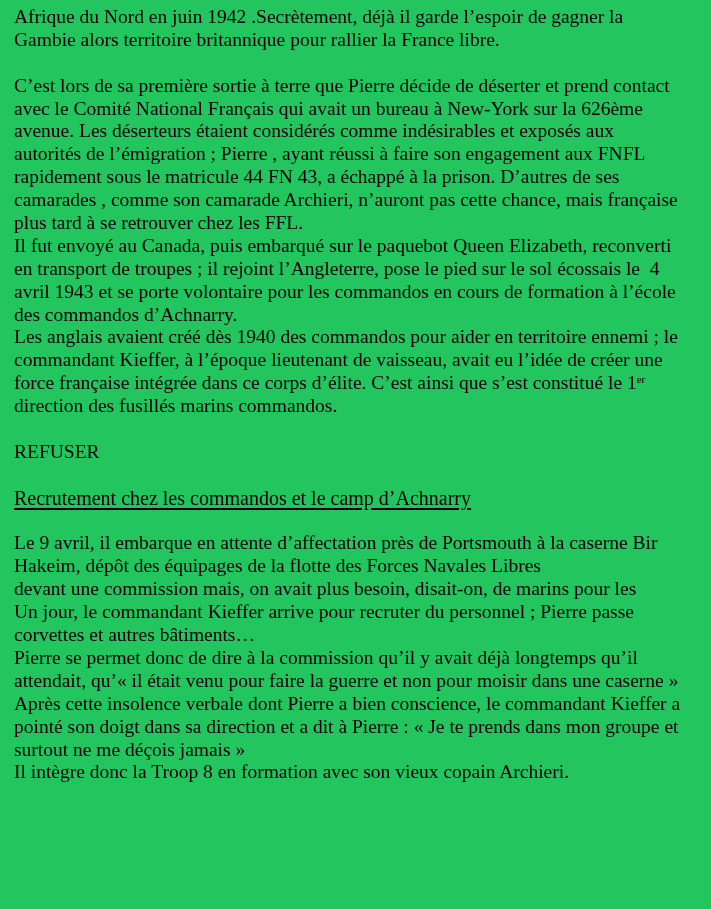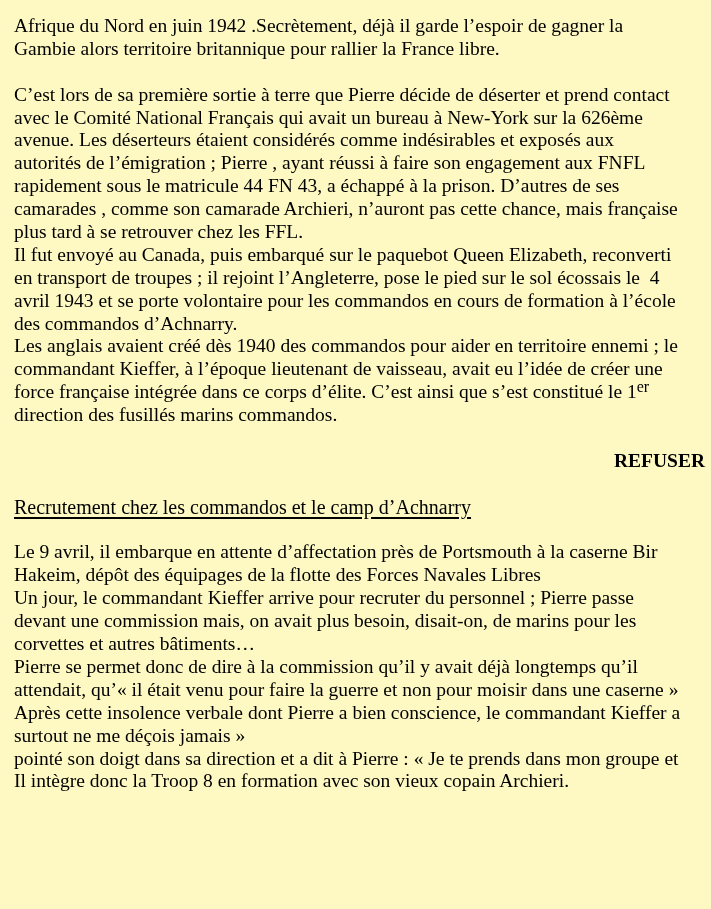--- a/index.html
+++ b/index.html
@@ -10,48 +10,47 @@
   }
   body {
     width: 711px;
     height: 909px;
     overflow: hidden;
   }
   .page {
     box-sizing: border-box;
     width: 711px;
     height: 909px;
-    padding: 15px 6px 0 14px;
-    background: #fef9c3;
+    padding: 6px 6px 0 14px;
+    background: #22c55e;
     color: #000000;
     font-family: "Liberation Serif", "DejaVu Serif", serif;
     font-size: 19.5px;
     line-height: 22.9px;
   }
   .block { margin: 0; }
   .line {
     height: 22.9px;
     line-height: 22.9px;
     white-space: pre;
   }
   .gap {
     height: 22.9px;
   }
   .block-subheading .line {
-    font-weight: bold;
-    text-align: right;
+    font-weight: normal;
   }
   .block-heading .line {
     font-size: 20px;
     line-height: 22.9px;
     text-decoration: underline;
     text-underline-offset: 3px;
   }
   sup {
-    font-size: 16px;
+    font-size: 11px;
     line-height: 0;
     vertical-align: 6px;
   }
 </style>
 </head>
 <body>
 
 <div class="page">
     <div class="block block-p">
       <div class="line">Afrique du Nord en juin 1942 .Secrètement, déjà il garde l’espoir de gagner la</div>
@@ -86,30 +85,30 @@
     <div class="gap"></div>
     <div class="block block-heading">
       <div class="line">Recrutement chez les commandos et le camp d’Achnarry</div>
     </div>
     <div class="gap"></div>
     <div class="block block-p">
       <div class="line">Le 9 avril, il embarque en attente d’affectation près de Portsmouth à la caserne Bir</div>
       <div class="line">Hakeim, dépôt des équipages de la flotte des Forces Navales Libres</div>
     </div>
     <div class="block block-p">
+      <div class="line">devant une commission mais, on avait plus besoin, disait-on, de marins pour les</div>
       <div class="line">Un jour, le commandant Kieffer arrive pour recruter du personnel ; Pierre passe</div>
-      <div class="line">devant une commission mais, on avait plus besoin, disait-on, de marins pour les</div>
       <div class="line">corvettes et autres bâtiments…</div>
     </div>
     <div class="block block-p">
       <div class="line">Pierre se permet donc de dire à la commission qu’il y avait déjà longtemps qu’il</div>
       <div class="line">attendait, qu’« il était venu pour faire la guerre et non pour moisir dans une caserne »</div>
     </div>
     <div class="block block-p">
       <div class="line">Après cette insolence verbale dont Pierre a bien conscience, le commandant Kieffer a</div>
+      <div class="line">pointé son doigt dans sa direction et a dit à Pierre : « Je te prends dans mon groupe et</div>
       <div class="line">surtout ne me déçois jamais »</div>
-      <div class="line">pointé son doigt dans sa direction et a dit à Pierre : « Je te prends dans mon groupe et</div>
     </div>
     <div class="block block-p">
       <div class="line">Il intègre donc la Troop 8 en formation avec son vieux copain Archieri.</div>
     </div>
     <div class="gap"></div>
   </div>
 
 </body></html>

